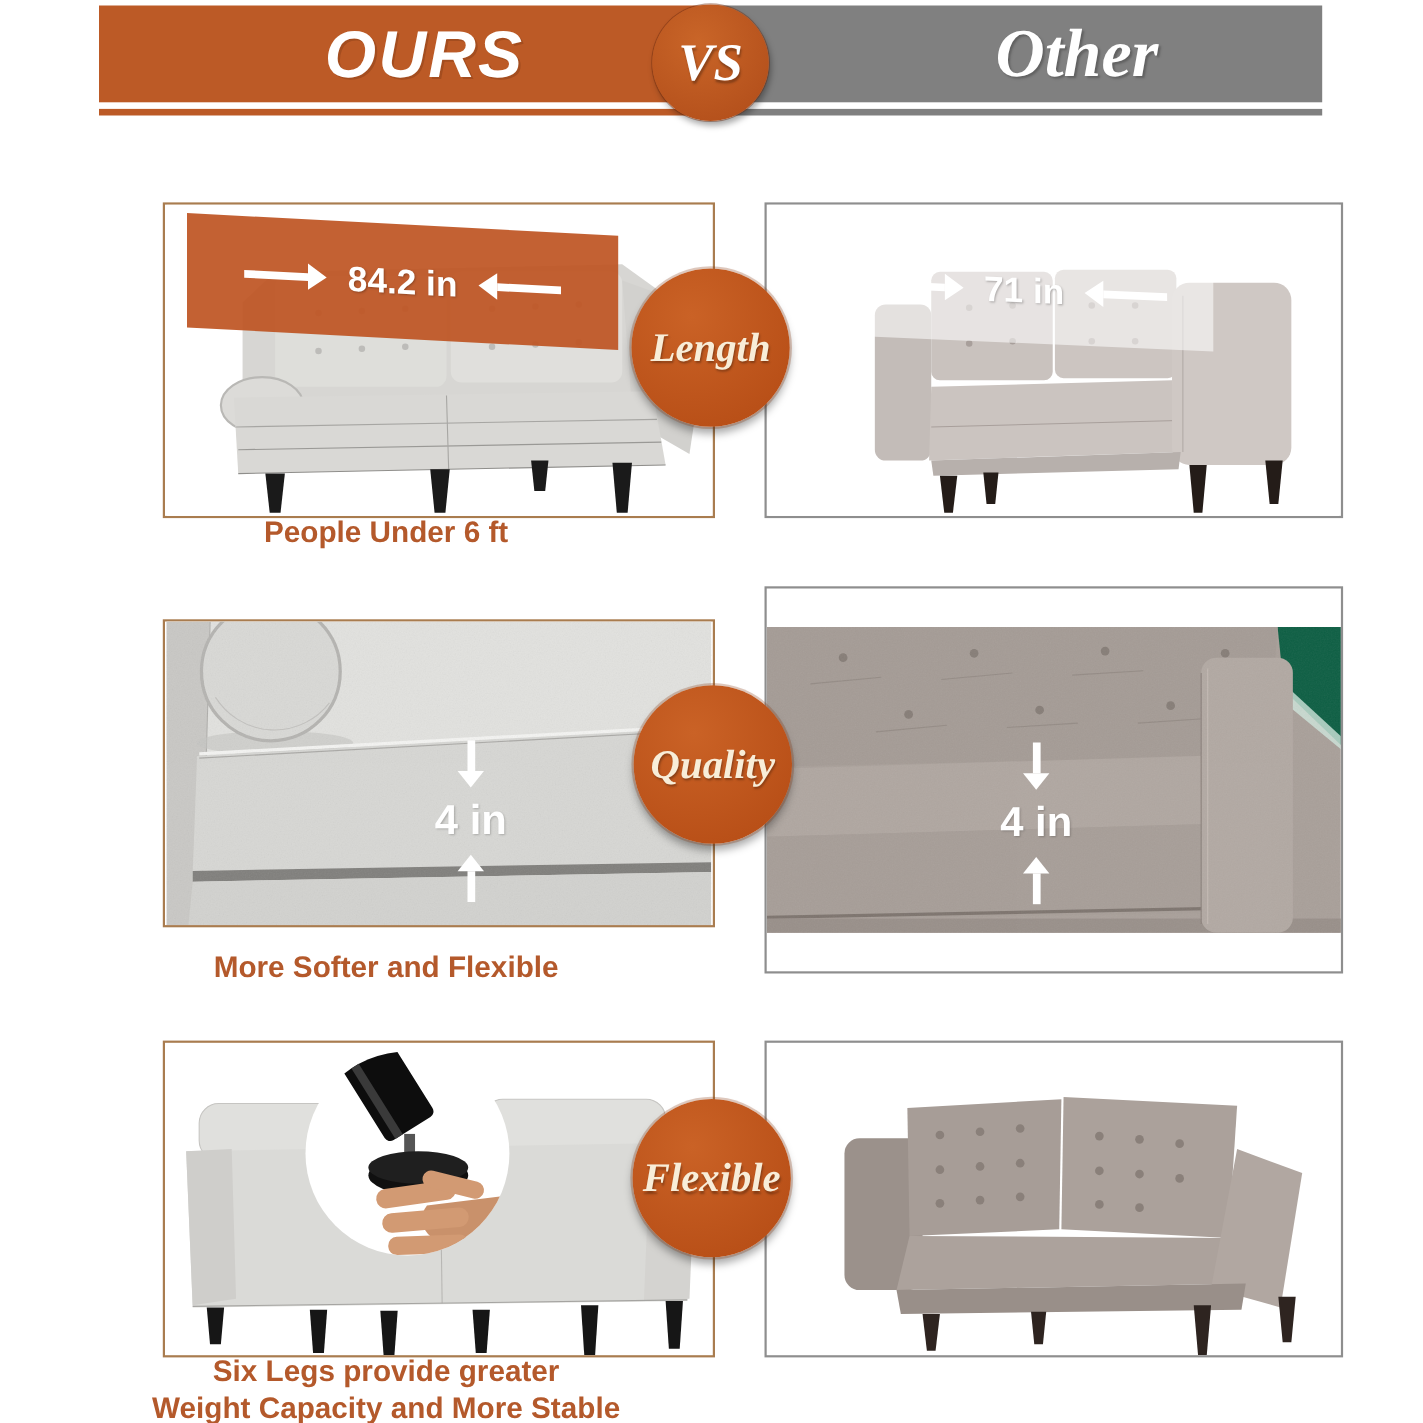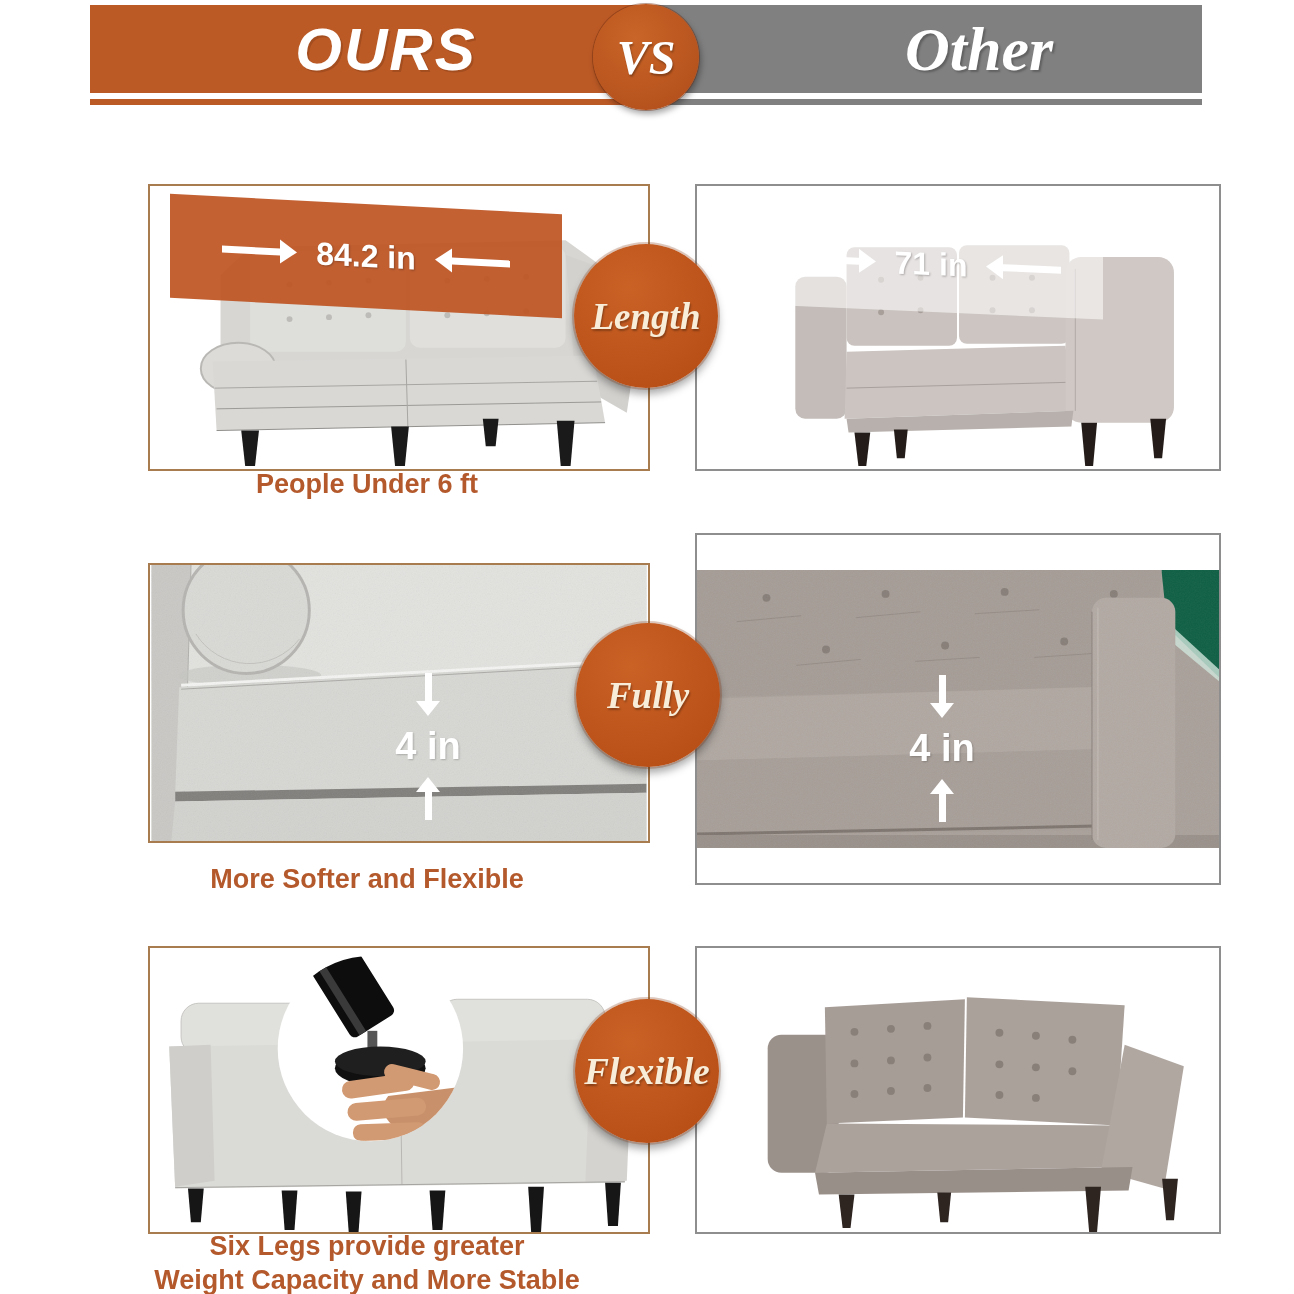--- a/index.html
+++ b/index.html
@@ -66,21 +66,21 @@
   .badge{position:absolute;width:144px;height:144px;border-radius:50%;
          background:radial-gradient(circle at 38% 30%, #ca6226, #b95018 76%);
          display:flex;align-items:center;justify-content:center;z-index:6;
          box-shadow:0 0 0 2px rgba(140,60,20,.28), 0 6px 8px rgba(0,0,0,.35);}
   .badge-label{font:italic bold 37px "Liberation Serif", serif;color:#f8edd8;text-shadow:1px 2px 2px rgba(0,0,0,.3);}
   #badge-length{left:574px;top:244px;}
   #badge-fabric{left:576px;top:623px;}
   #badge-quality{left:575px;top:999px;}
 
   
-  .caption{position:absolute;left:116px;width:502px;text-align:center;
+  .caption{position:absolute;left:100px;width:502px;text-align:center;
            font:bold 27px/34px "Liberation Sans", sans-serif;color:#b4592b;}
   #caption-length{top:467px;}
   #caption-fabric{top:862px;}
   #caption-quality{top:1229px;}
 </style>
 </head>
 <body>
 
 <div class="page">
 
@@ -248,21 +248,21 @@
       <rect width="526" height="280" filter="url(#tex2)" opacity="0.08"></rect>
     </svg>
     <div class="measure-v" id="measure-fabric-other">
       <span class="v-arrow point-down"></span>
       <span class="m-text">4 in</span>
       <span class="v-arrow point-up"></span>
     </div>
   </figure>
 
   <div class="badge" id="badge-fabric">
-    <span class="badge-label">Fully</span>
+    <span class="badge-label">Quality</span>
   </div>
 
   <div class="caption" id="caption-fabric">
     <div>More Softer and Flexible</div>
   </div>
 
   <figure class="cell ours" id="cell-quality-ours">
     <svg viewBox="0 0 502 288" aria-hidden="true">
       <defs>
         <clipPath id="insetClip">

